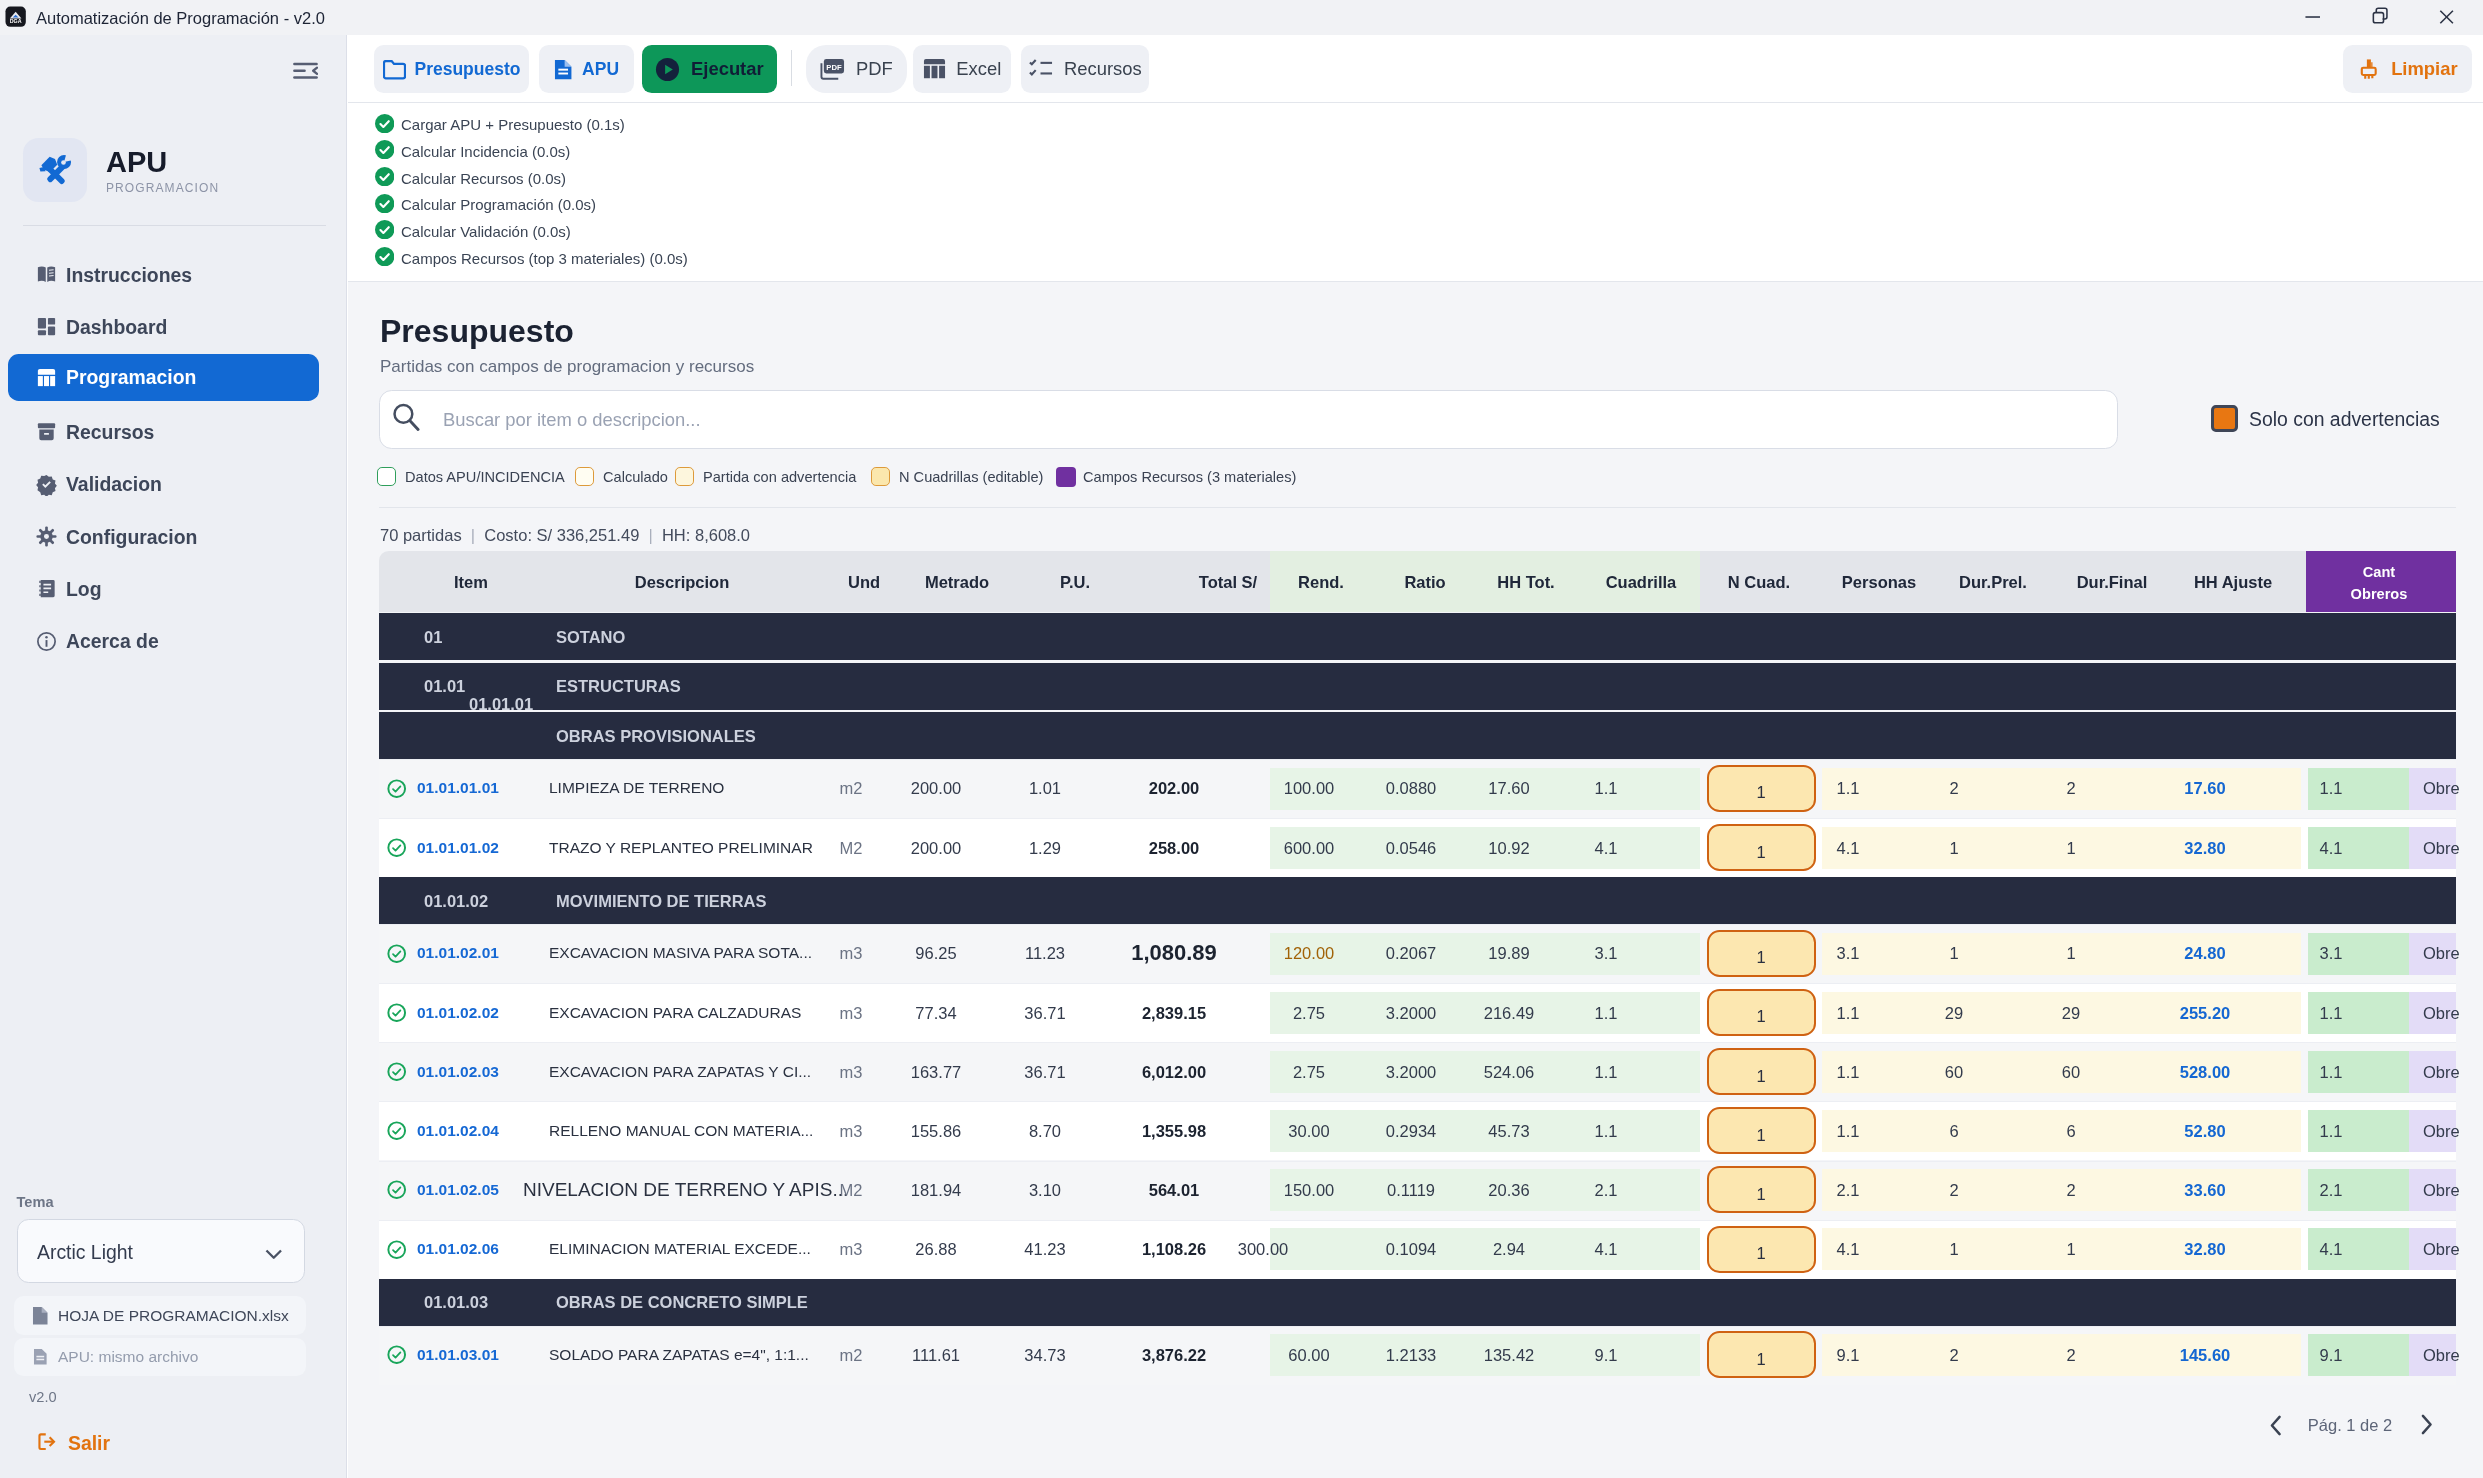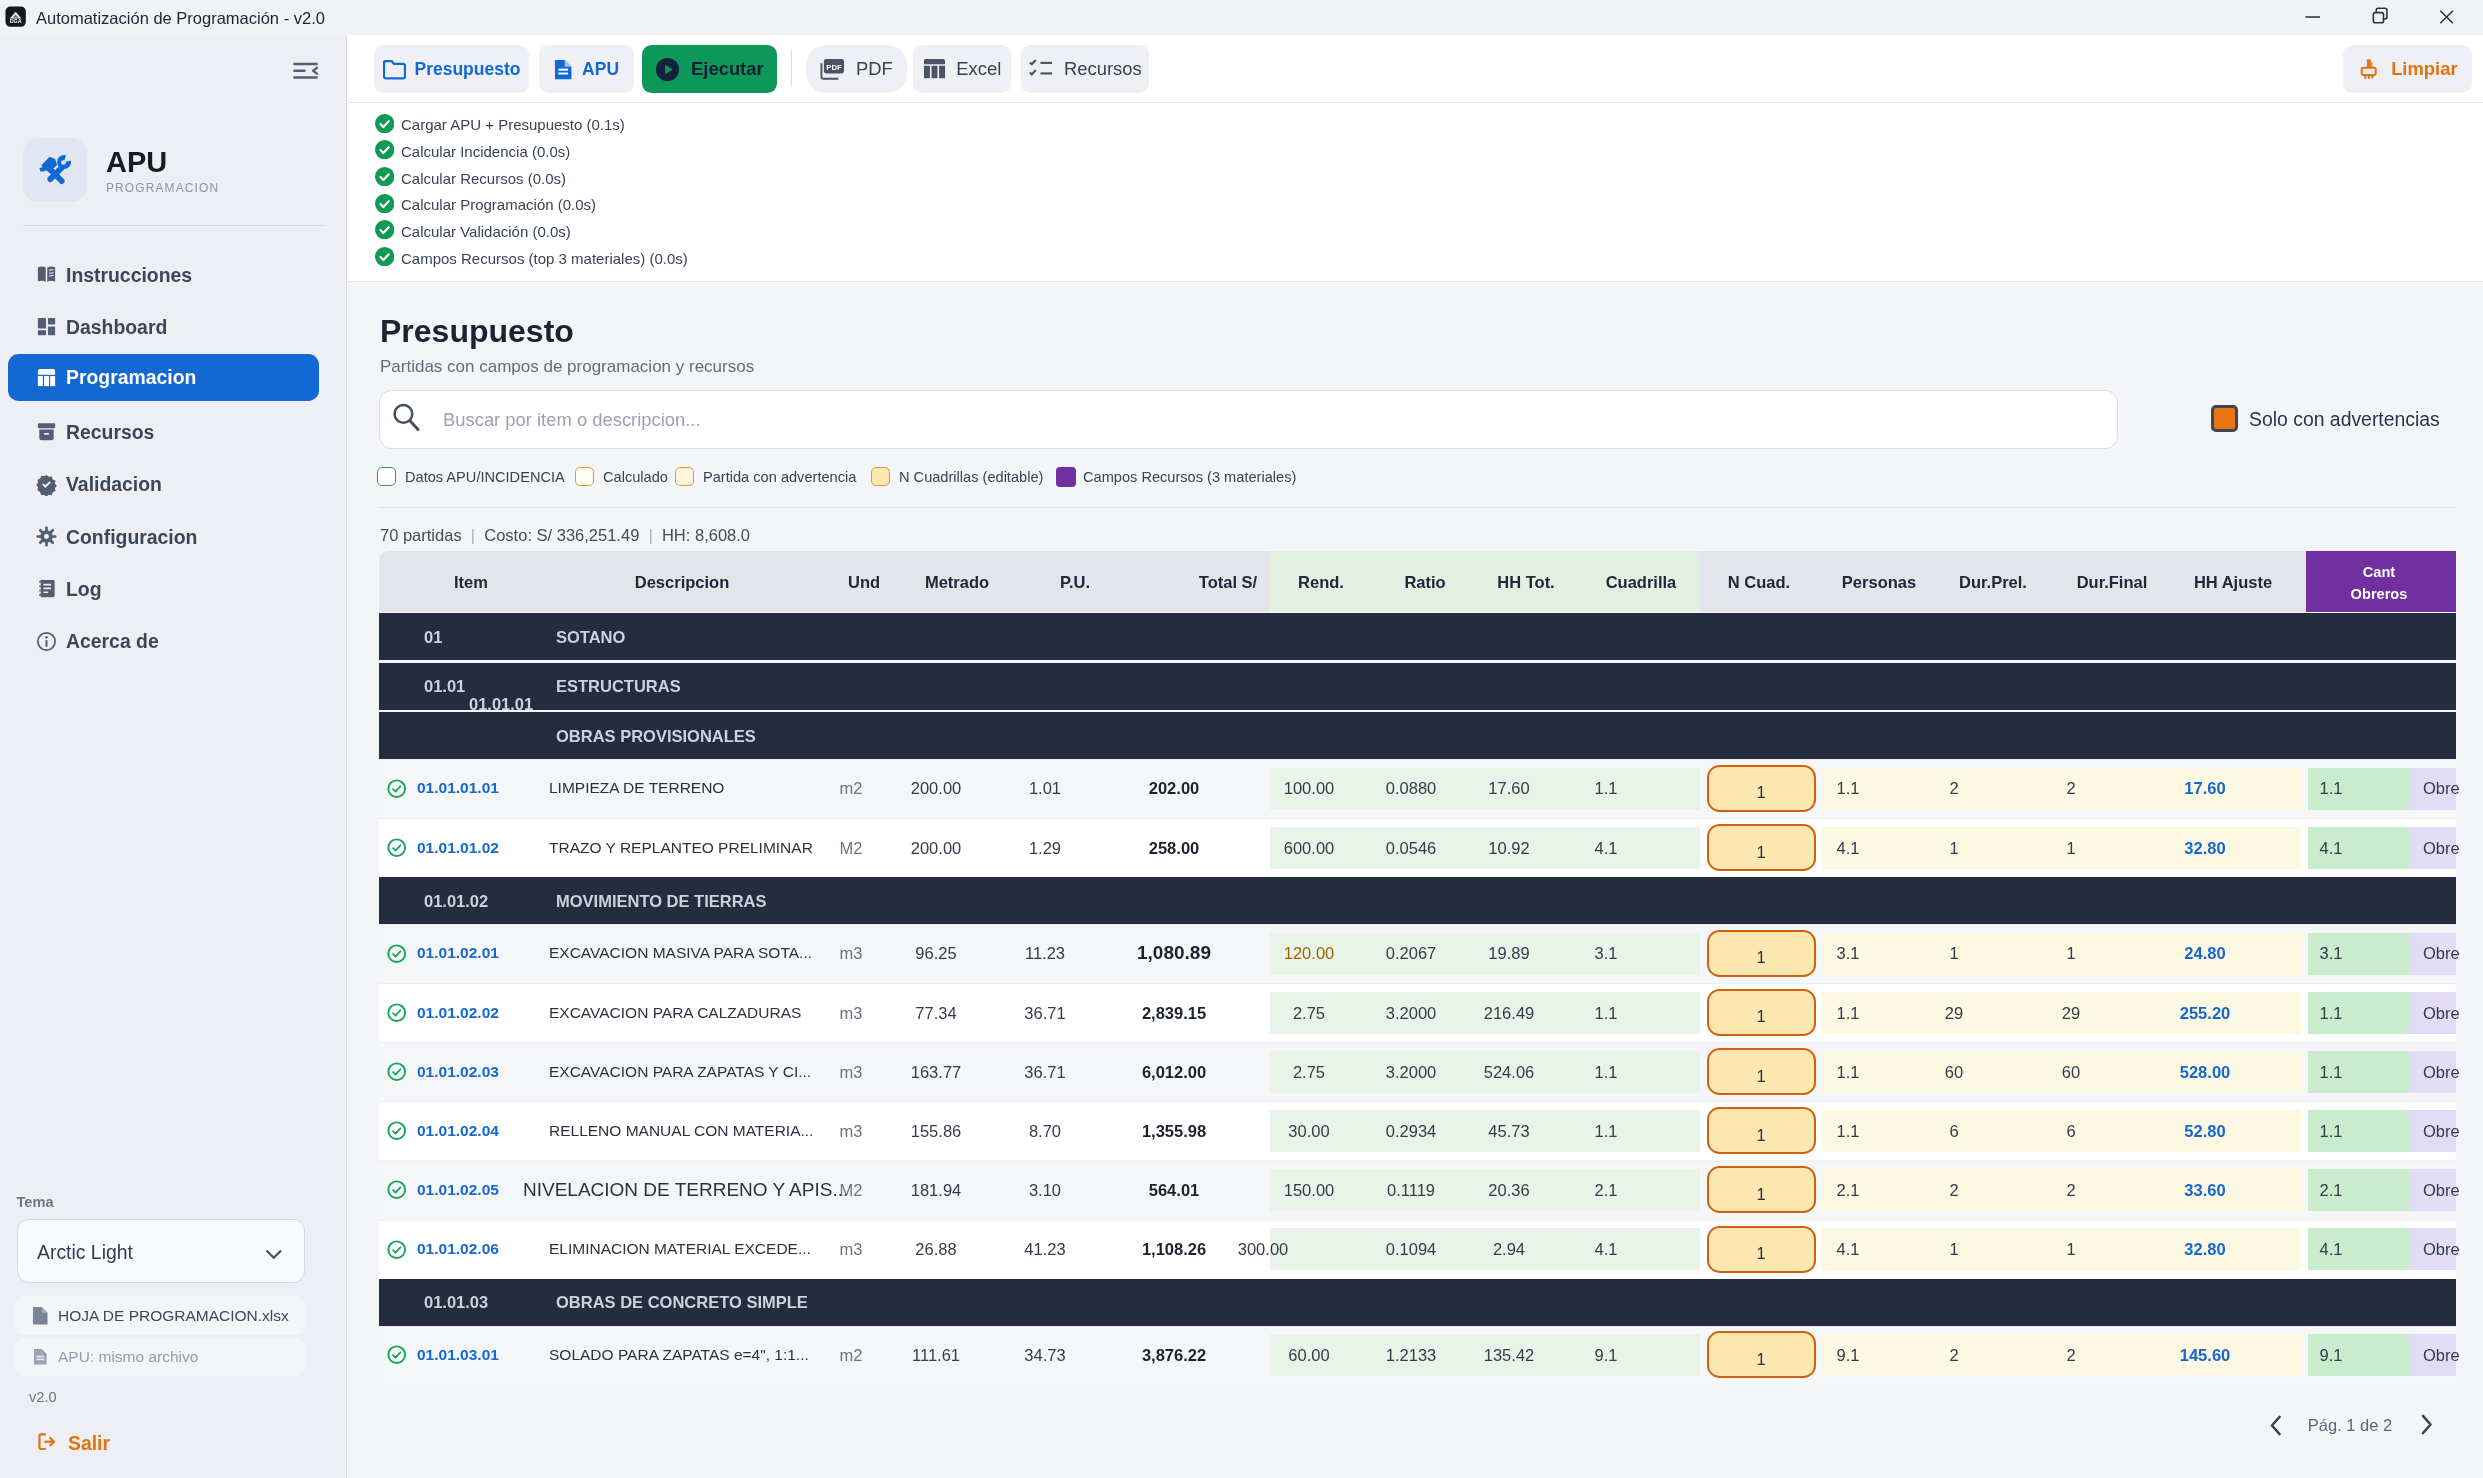--- a/index.html
+++ b/index.html
@@ -373,21 +373,21 @@
 <div style="position:absolute;left:1707px;top:930px;width:109px;height:47px;background:#fce7b0;border:2.4px solid #cf6212;border-radius:12.6px;"></div>
 <div style="position:absolute;left:387px;top:944px;width:19.4px;height:19.4px;"><svg width="19.4" height="19.4" viewBox="0 0 20 20" style="">
       <circle cx="10" cy="10" r="8.6" fill="none" stroke="#18a55a" stroke-width="2"></circle>
       <path d="M6.2 10.4 l2.6 2.6 5-5.4" stroke="#18a55a" stroke-width="1.8" fill="none" stroke-linecap="round" stroke-linejoin="round"></path>
     </svg></div>
 <div style="position:absolute;left:417px;top:953px;transform:translateY(-50%);white-space:nowrap;font-size:15.5px;font-weight:bold;color:#1568d4;">01.01.02.01</div>
 <div style="position:absolute;left:549px;top:953px;transform:translateY(-50%);white-space:nowrap;font-size:15.5px;color:#2a3140;">EXCAVACION MASIVA PARA SOTA...</div>
 <div style="position:absolute;left:851px;top:953px;transform:translate(-50%,-50%);white-space:nowrap;font-size:16.5px;color:#6b7384;">m3</div>
 <div style="position:absolute;left:936px;top:953px;transform:translate(-50%,-50%);white-space:nowrap;font-size:16.5px;color:#333b4c;">96.25</div>
 <div style="position:absolute;left:1045px;top:953px;transform:translate(-50%,-50%);white-space:nowrap;font-size:16.5px;color:#333b4c;">11.23</div>
-<div style="position:absolute;left:1174px;top:953px;transform:translate(-50%,-50%);white-space:nowrap;font-size:19px;font-weight:bold;color:#1c2330;">1,080.89</div>
+<div style="position:absolute;left:1174px;top:953px;transform:translate(-50%,-50%);white-space:nowrap;font-size:22px;font-weight:bold;color:#1c2330;">1,080.89</div>
 <div style="position:absolute;left:1309px;top:953px;transform:translate(-50%,-50%);white-space:nowrap;font-size:16.5px;color:#a16207;">120.00</div>
 <div style="position:absolute;left:1411px;top:953px;transform:translate(-50%,-50%);white-space:nowrap;font-size:16.5px;color:#333b4c;">0.2067</div>
 <div style="position:absolute;left:1509px;top:953px;transform:translate(-50%,-50%);white-space:nowrap;font-size:16.5px;color:#333b4c;">19.89</div>
 <div style="position:absolute;left:1606px;top:953px;transform:translate(-50%,-50%);white-space:nowrap;font-size:16.5px;color:#333b4c;">3.1</div>
 <div style="position:absolute;left:1761px;top:957px;transform:translate(-50%,-50%);white-space:nowrap;font-size:16.5px;color:#2a3040;">1</div>
 <div style="position:absolute;left:1848px;top:953px;transform:translate(-50%,-50%);white-space:nowrap;font-size:16.5px;color:#333b4c;">3.1</div>
 <div style="position:absolute;left:1954px;top:953px;transform:translate(-50%,-50%);white-space:nowrap;font-size:16.5px;color:#333b4c;">1</div>
 <div style="position:absolute;left:2071px;top:953px;transform:translate(-50%,-50%);white-space:nowrap;font-size:16.5px;color:#333b4c;">1</div>
 <div style="position:absolute;left:2205px;top:953px;transform:translate(-50%,-50%);white-space:nowrap;font-size:16.5px;font-weight:bold;color:#1467d2;">24.80</div>
 <div style="position:absolute;left:2331px;top:953px;transform:translate(-50%,-50%);white-space:nowrap;font-size:16.5px;color:#333b4c;">3.1</div>

